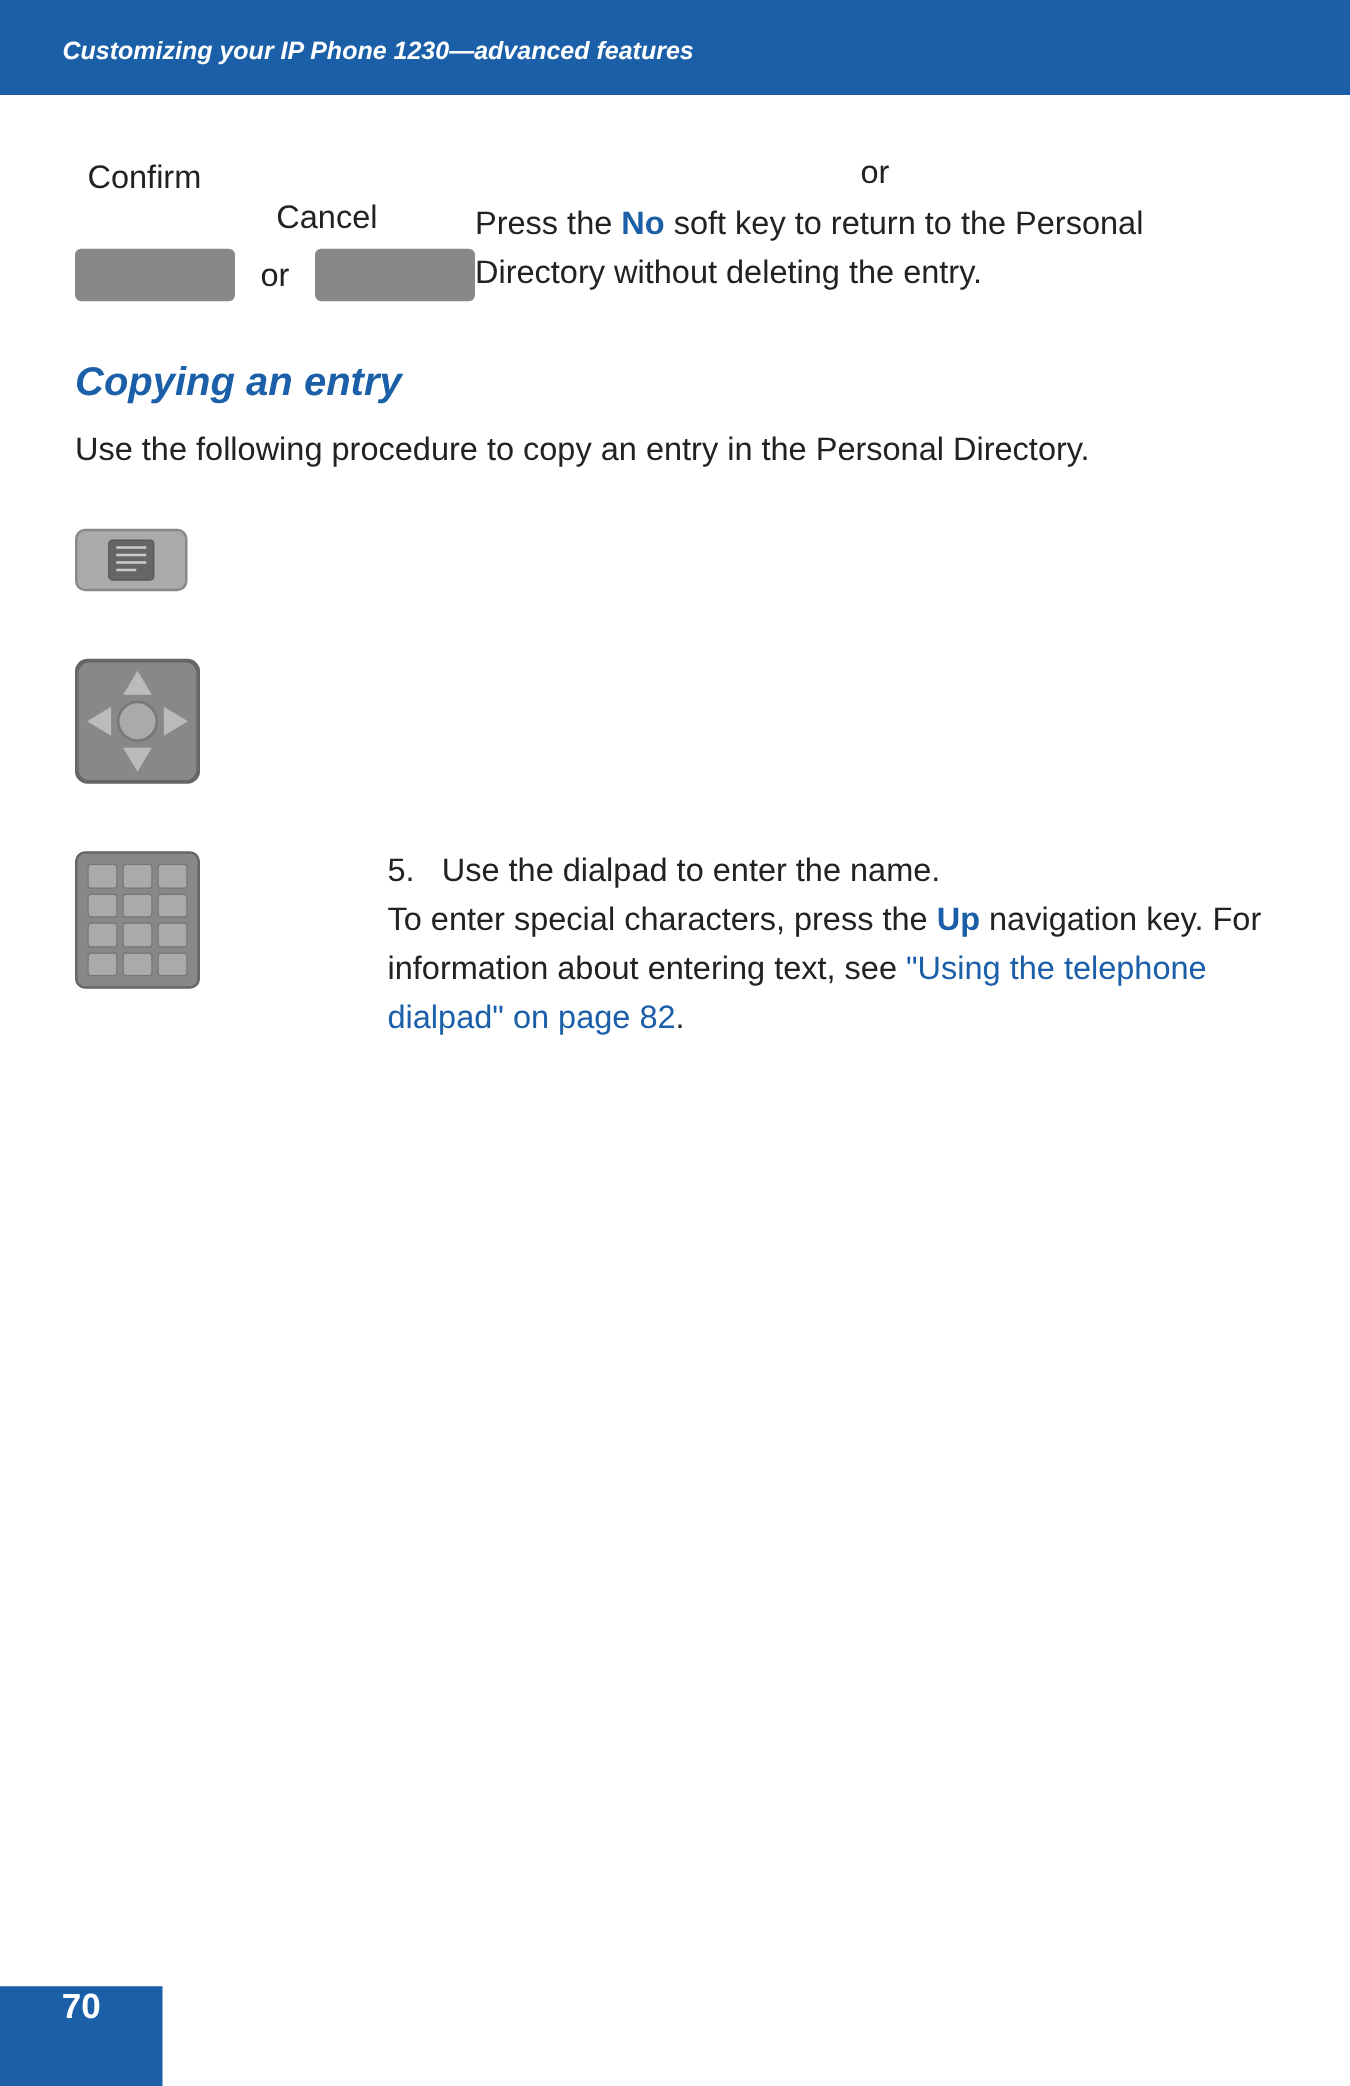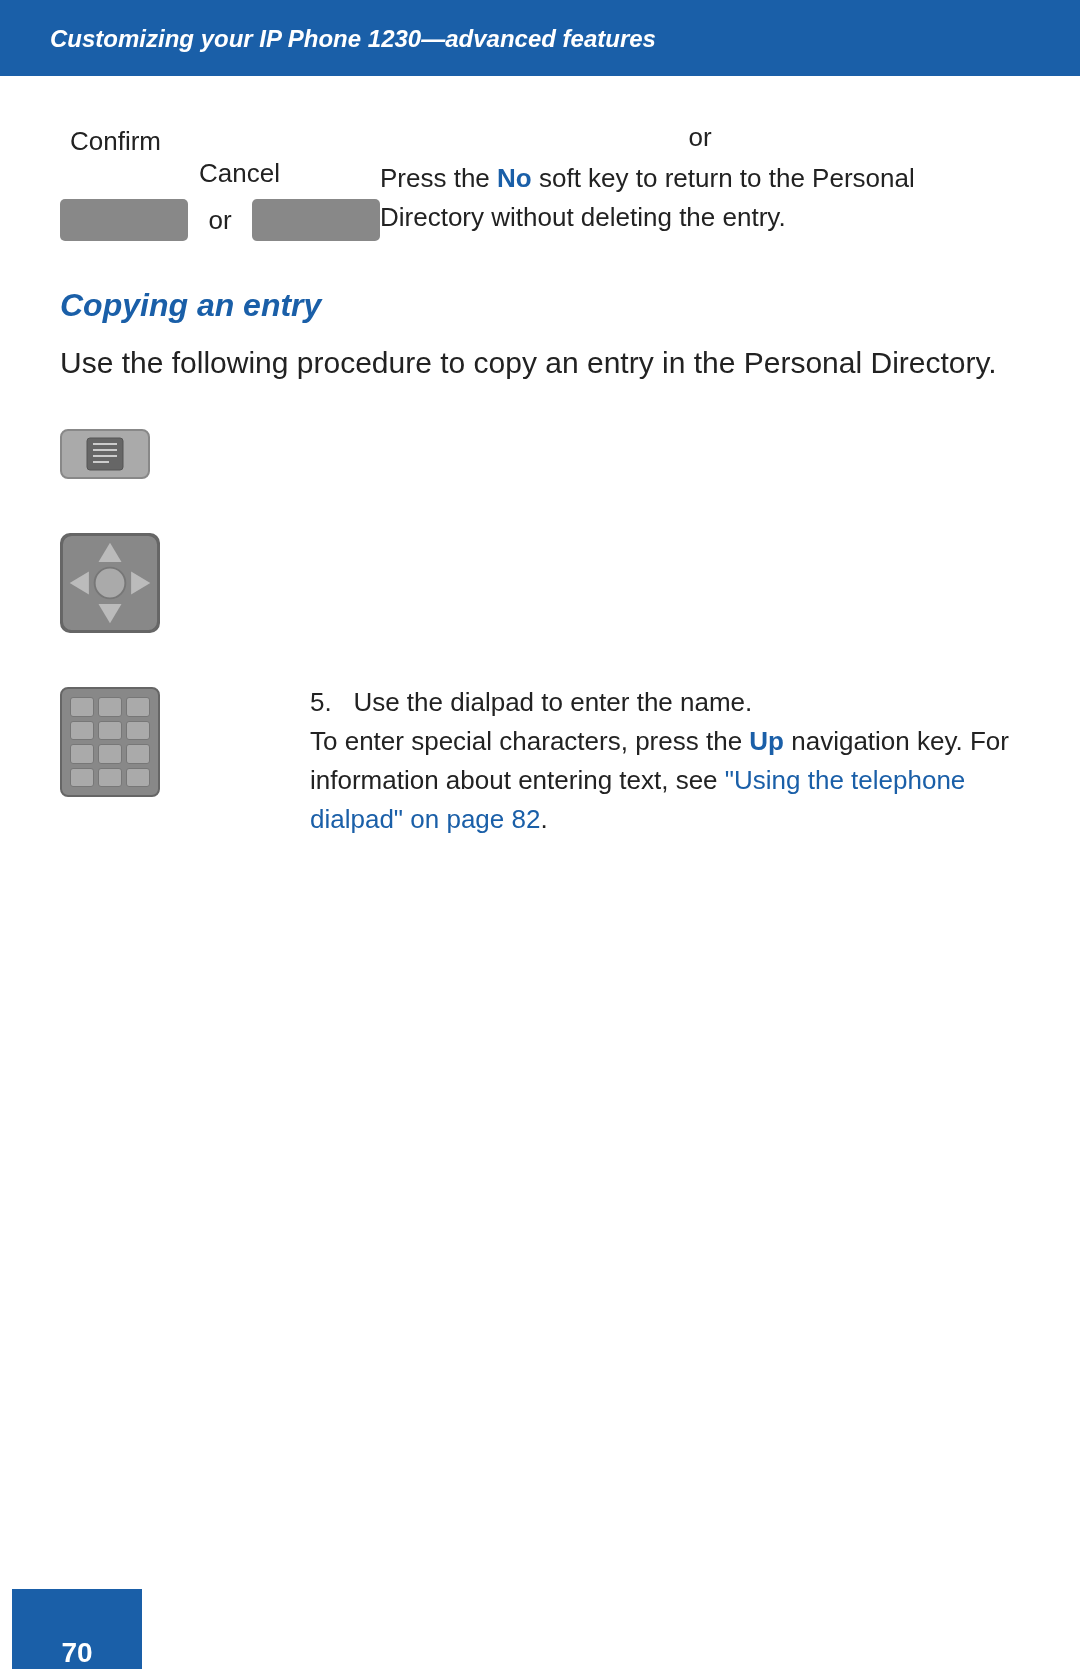--- a/index.html
+++ b/index.html
@@ -15,21 +15,21 @@
     }
 
     
     .header {
       background: #1a5fa8;
       padding: 22px 50px;
       margin-bottom: 40px;
     }
     .header-title {
       color: #ffffff;
-      font-size: 24px;
+      font-size: 20px;
       font-weight: bold;
       font-style: italic;
     }
 
     
     .content {
       padding: 0 60px;
     }
 
     
@@ -38,21 +38,21 @@
       align-items: flex-start;
       margin-bottom: 40px;
     }
     .confirm-cancel-left {
       width: 320px;
       flex-shrink: 0;
       padding-top: 10px;
     }
     .confirm-cancel-labels {
       display: flex;
-      gap: 28px;
+      gap: 50px;
       margin-bottom: 10px;
       font-size: 26px;
     }
     .confirm-label { margin-left: 10px; }
     .cancel-label { margin-left: 10px; margin-top: 32px; }
     .button-row {
       display: flex;
       align-items: center;
       gap: 20px;
     }
@@ -85,21 +85,21 @@
 
     
     .section-heading {
       color: #1a5fa8;
       font-size: 32px;
       font-weight: bold;
       font-style: italic;
       margin-bottom: 16px;
     }
     .section-intro {
-      font-size: 30px;
+      font-size: 26px;
       margin-bottom: 40px;
       line-height: 1.5;
     }
 
     
     .step-row {
       display: flex;
       align-items: flex-start;
       margin-bottom: 50px;
     }
@@ -173,26 +173,26 @@
     .dial-key {
       background: #aaa;
       border-radius: 3px;
       border: 1px solid #777;
     }
 
     
     .footer {
       position: absolute;
       bottom: 0;
-      left: 12px;
+      left: 0;
       width: 130px;
       height: 80px;
       background: #1a5fa8;
       display: flex;
-      align-items: flex-end;
+      align-items: flex-start;
       justify-content: center;
     }
     .footer-page {
       color: white;
       font-size: 28px;
       font-weight: bold;
     }
   </style>
 </head>
 <body>

